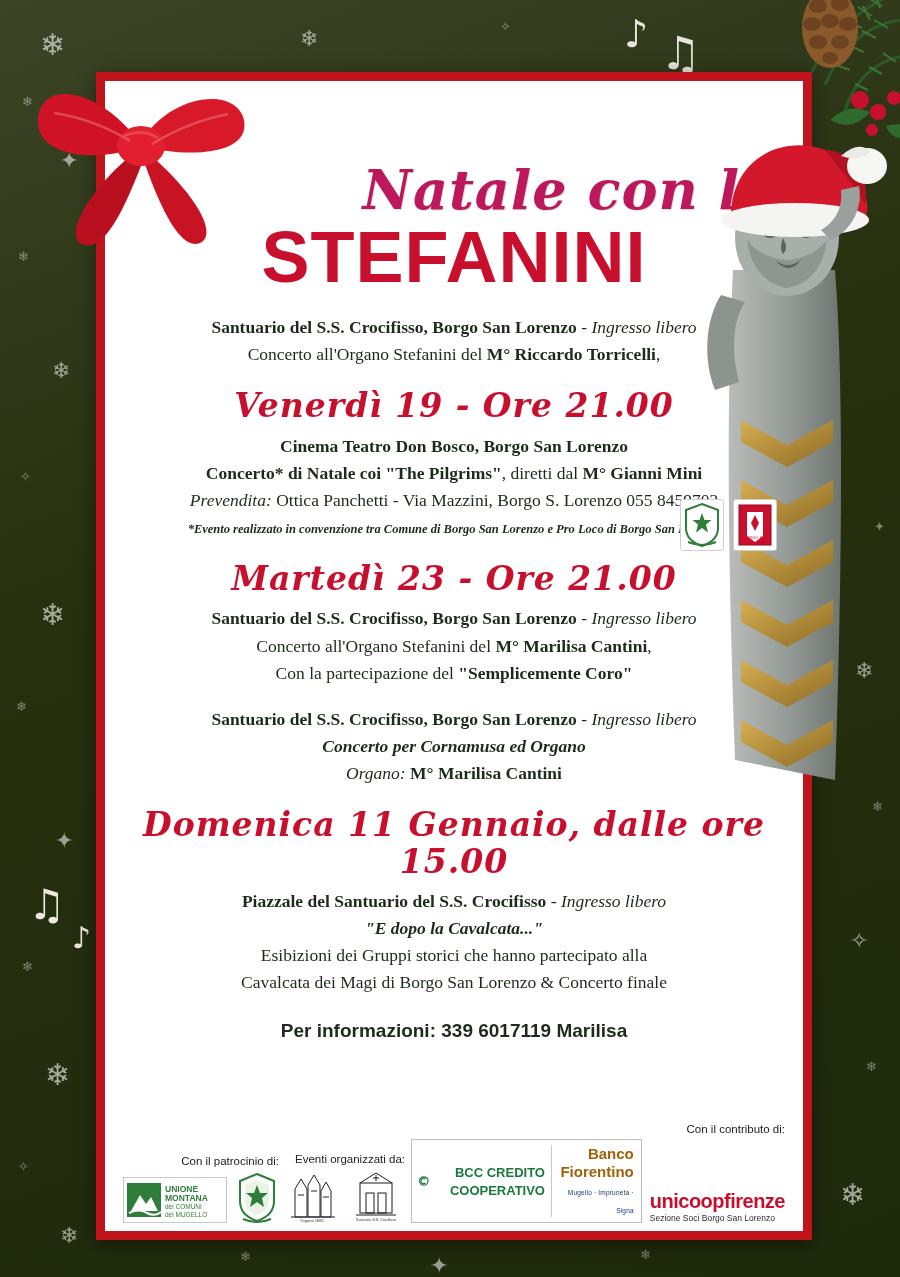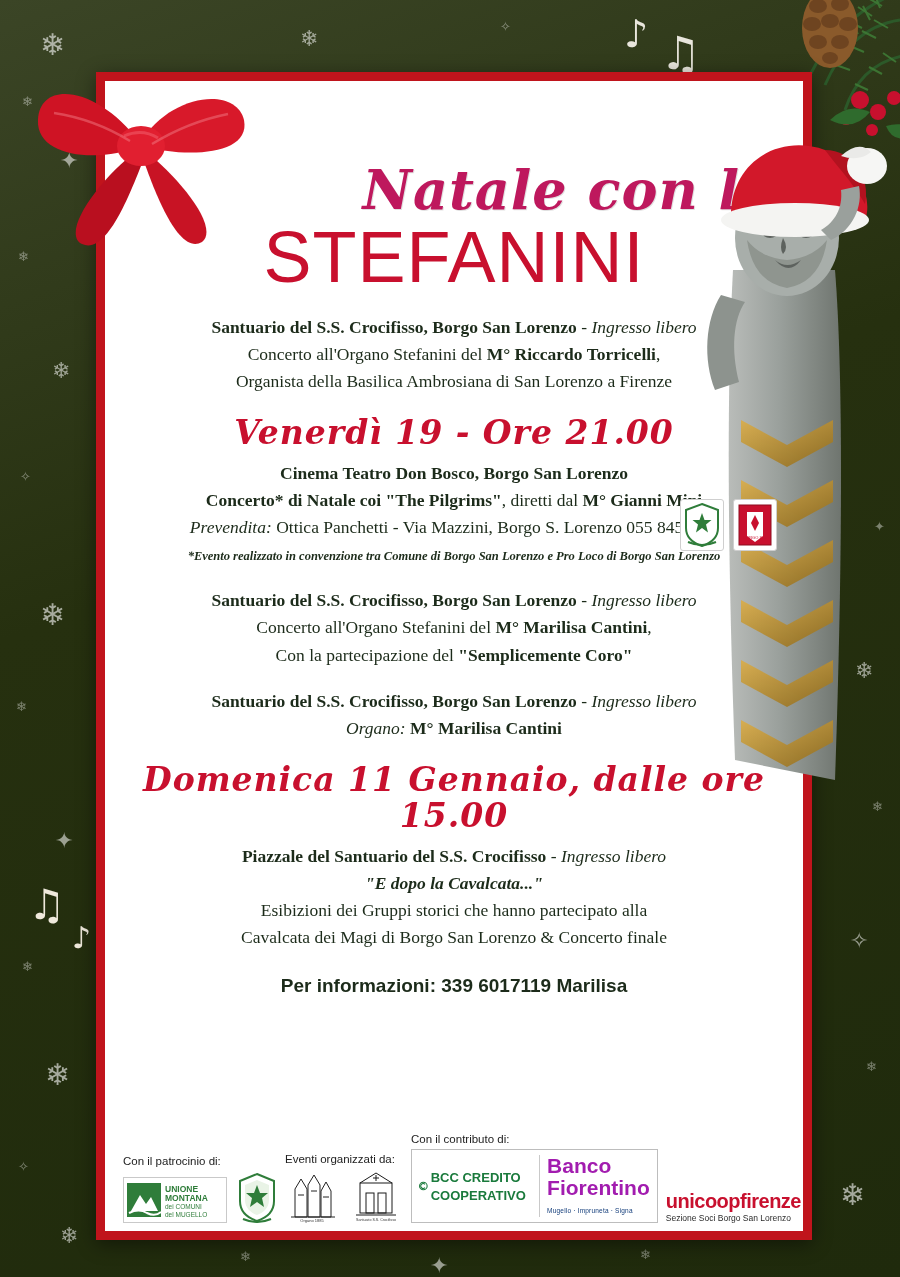--- a/index.html
+++ b/index.html
@@ -91,21 +91,21 @@
     color: #be185d;
     font-size: 54px;
     letter-spacing: 1px;
     margin: 56px 0 0 0;
     line-height: 1;
     text-shadow: 1px 1px 0 rgba(0,0,0,0.12);
     text-align: right;
   }
   .title-main {
     font-family: "Liberation Sans", sans-serif;
-    font-weight: normal;
+    font-weight: bold;
     color: #c8102e;
     font-size: 72px;
     letter-spacing: 1px;
     line-height: 1;
     margin: 4px 0 0 0;
   }
   .title-dates {
     font-family: "Liberation Sans", sans-serif;
     font-weight: bold;
     color: #1d2d1b;
@@ -175,21 +175,21 @@
     bottom: 8px;
     padding: 0 18px;
     box-sizing: border-box;
   }
   .footer-row {
     display: flex;
     align-items: flex-end;
     justify-content: space-between;
     gap: 6px;
   }
-  .fgroup { text-align: left; }
+  .fgroup { text-align: right; }
   .fcap {
     font-size: 11.5px;
     color: #222;
     margin-bottom: 4px;
     white-space: nowrap;
   }
   .flogos {
     display: flex;
     align-items: flex-end;
     justify-content: center;
@@ -204,21 +204,21 @@
 
   .bcc-box {
     border: 1px solid #bdbdbd;
     background: #fff;
     display: flex;
     align-items: center;
     padding: 5px 7px;
     gap: 6px;
   }
   .bcc-mark { font-size: 13px; font-weight: bold; color: #1a7a3c; }
-  .bf-name { font-size: 21px; font-weight: bold; color: #a21caf; line-height: 1.05; }
+  .bf-name { font-size: 15px; font-weight: bold; color: #a16207; line-height: 1.05; }
   .bf-sub { font-size: 6.5px; color: #123c7a; letter-spacing: 0.2px; }
   .uc-main { font-size: 20px; font-weight: bold; color: #c8102e; line-height: 1; letter-spacing: -0.5px; }
   .uc-sub { font-size: 8.5px; color: #2b2b2b; margin-top: 2px; }
 </style>
 </head>
 <body>
 
 <div class="poster">
 
   <span class="snow lg" style="left:40px;  top:30px;">❄</span>
@@ -294,36 +294,37 @@
   <div class="sheet">
     <div class="inner">
 
       <div class="title-script">Natale con lo</div>
       <div class="title-main">STEFANINI</div>
 
       <div id="events-container">
           <div class="event">
             <div class="ev-line first"><span class="b">Santuario del S.S. Crocifisso, Borgo San Lorenzo</span><span> - </span><span class="i">Ingresso libero</span></div>
             <div class="ev-line"><span>Concerto all'Organo Stefanini del </span><span class="b">M° Riccardo Torricelli</span><span>,</span></div>
-            <div class="ev-line"><span>Organista della Basilica Ambrosiana di San Lorenzo a Firenze</span></div>
           </div>
           <div class="event">
             <div class="ev-head">Venerdì 19 - Ore 21.00</div>
             <div class="ev-line first"><span class="b">Cinema Teatro Don Bosco, Borgo San Lorenzo</span></div>
             <div class="ev-line"><span class="b">Concerto* di Natale coi "The Pilgrims"</span><span>, diretti dal </span><span class="b">M° Gianni Mini</span></div>
             <div class="ev-line"><span class="i">Prevendita:</span><span> Ottica Panchetti - Via Mazzini, Borgo S. Lorenzo 055 8459702</span></div>
             <div class="ev-line"><span class="small">*Evento realizzato in convenzione tra Comune di Borgo San Lorenzo e Pro Loco di Borgo San Lorenzo</span></div>
           </div>
           <div class="event">
+            <div class="ev-head">Martedì 23 - Ore  21.00</div>
             <div class="ev-line first"><span class="b">Santuario del S.S. Crocifisso, Borgo San Lorenzo</span><span> - </span><span class="i">Ingresso libero</span></div>
             <div class="ev-line"><span>Concerto all'Organo Stefanini del </span><span class="b">M° Marilisa Cantini</span><span>,</span></div>
             <div class="ev-line"><span>Con la partecipazione del </span><span class="b">"Semplicemente Coro"</span></div>
           </div>
           <div class="event">
             <div class="ev-line first"><span class="b">Santuario del S.S. Crocifisso, Borgo San Lorenzo</span><span> - </span><span class="i">Ingresso libero</span></div>
+            <div class="ev-line"><span class="bi">Concerto per Cornamusa ed Organo</span></div>
             <div class="ev-line"><span class="i">Organo:</span><span class="b"> M° Marilisa Cantini</span></div>
           </div>
           <div class="event">
             <div class="ev-head">Domenica 11 Gennaio, dalle ore 15.00</div>
             <div class="ev-line first"><span class="b">Piazzale del Santuario del S.S. Crocifisso</span><span> - </span><span class="i">Ingresso libero</span></div>
             <div class="ev-line"><span class="bi">"E dopo la Cavalcata..."</span></div>
             <div class="ev-line"><span>Esibizioni dei Gruppi storici che hanno partecipato alla</span></div>
             <div class="ev-line"><span>Cavalcata dei Magi  di Borgo San Lorenzo &amp; Concerto finale</span></div>
           </div>
         </div>

